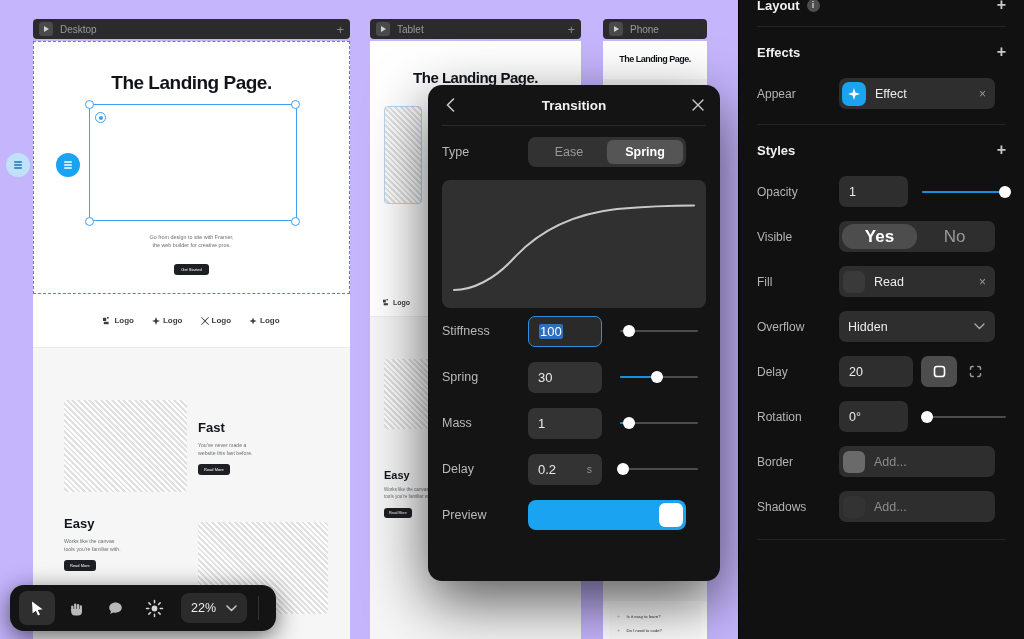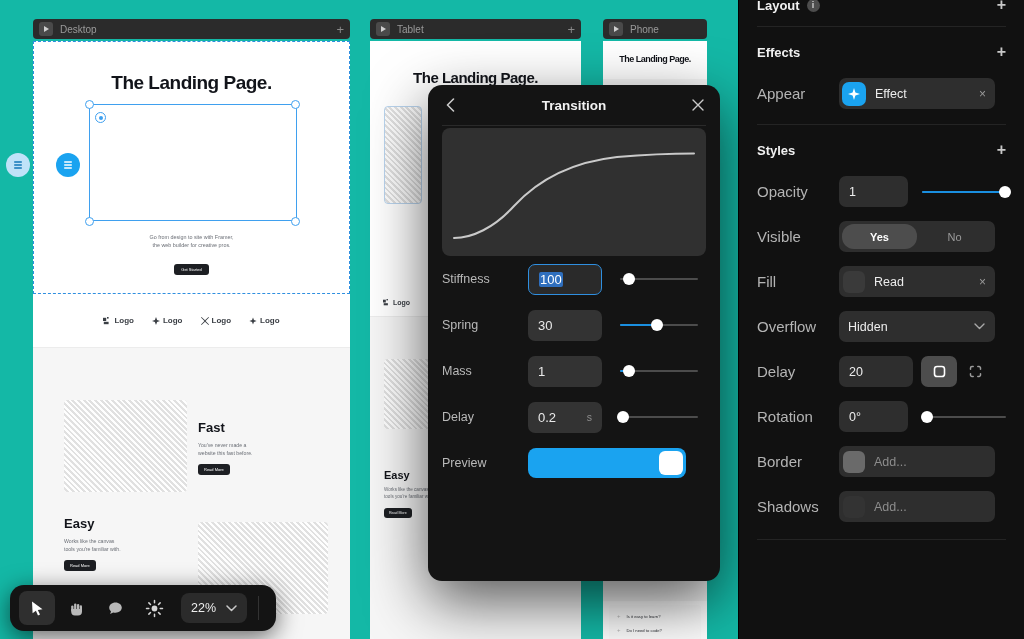--- a/index.html
+++ b/index.html
@@ -7,21 +7,21 @@
     width: 1024px; height: 639px;
     background: #1b1b1b;
     font-family: "Liberation Sans", sans-serif;
     overflow: hidden;
   }
   #root { position: relative; width: 1024px; height: 639px; }
 
   
   .canvas {
     position: absolute; left: 0; top: 0; width: 738px; height: 639px;
-    background: #14b8a6; overflow: hidden;
+    background: #c4b5fd; overflow: hidden;
   }
 
   
   .ab-title {
     position: absolute; display: flex; align-items: center;
     height: 20px; background: #2b2b2b; border-radius: 4px;
     padding: 0 6px; color: #9a9a9a; font-size: 10px;
   }
   .ab-title .play {
     width: 14px; height: 14px; border-radius: 3px; background: #4a4a4a;
@@ -168,42 +168,42 @@
   .sec-head .sp { flex: 1; }
   .sec-head .add { color: #c8c8c8; font-size: 16px; line-height: 1; cursor: pointer; }
   .info-ico {
     width: 13px; height: 13px; border-radius: 50%; background: #4d4d4d;
     color: #cfcfcf; font-size: 9px; display: flex; align-items: center;
     justify-content: center; margin-left: 7px; font-weight: bold;
   }
   .rdiv { height: 1px; background: #242424; margin: 6px 18px; }
 
   .rrow { display: flex; align-items: center; padding: 0 18px; height: 45px; }
-  .rrow .rlbl { width: 82px; font-size: 15px; color: #b4b4b4; flex: none; }
+  .rrow .rlbl { width: 82px; font-size: 12px; color: #b4b4b4; flex: none; }
 
   .ctl {
     height: 31px; background: #2e2e2e; border-radius: 7px;
     display: flex; align-items: center; font-size: 12.5px; color: #ededed;
   }
   .ctl.wide { width: 156px; }
   .ctl.num { width: 74px; padding: 0 10px; }
 
   .swatch { width: 22px; height: 22px; border-radius: 6px; margin-left: 4px; flex: none; }
   .chip-x { margin-left: auto; margin-right: 9px; color: #9a9a9a; font-size: 12px; cursor: pointer; }
   .chip-label { margin-left: 9px; }
   .chip-placeholder { margin-left: 9px; color: #8d8d8d; }
 
   .eff-ico {
     width: 24px; height: 24px; border-radius: 7px; background: #1aa3f0;
     margin-left: 3px; display: flex; align-items: center; justify-content: center; flex: none;
   }
 
   .rseg { display: flex; background: #2e2e2e; border-radius: 7px; padding: 3px; width: 156px; height: 31px; }
   .rseg > div { flex: 1; display: flex; align-items: center; justify-content: center;
-    font-size: 11px; border-radius: 12px; color: #9a9a9a; cursor: pointer; }
+    font-size: 17px; border-radius: 12px; color: #9a9a9a; cursor: pointer; }
   .rseg > div.on { background: #4d4d4d; color: #fff; font-weight: bold; }
 
   .rslider { position: relative; width: 92px; height: 20px; margin-left: 14px; cursor: pointer; }
   .rslider .track { position: absolute; top: 9px; left: 0; right: 0; height: 2px; background: #4c4c4c; border-radius:2px;}
   .rslider .fill { position: absolute; top: 9px; left: 0; height: 2px; background: #1a8fe0; border-radius:2px;}
   .rslider .knob { position: absolute; top: 4px; width: 12px; height: 12px; border-radius:50%; background:#fff; transform: translateX(-50%);}
 
   .radbtns { display: flex; width: 72px; height: 31px; margin-left: 8px; background: transparent; }
   .radbtns > div { width: 36px; height: 31px; display:flex; align-items:center; justify-content:center; border-radius:7px; cursor:pointer;}
   .radbtns > div.on { background: #4d4d4d; }
@@ -409,20 +409,27 @@
       </div>
       <div class="title">Transition</div>
       <div class="pop-close">
         <svg width="12" height="12" viewBox="0 0 12 12">
             <path d="M1 1 L11 11 M11 1 L1 11" stroke="#cacaca" stroke-width="1.4" stroke-linecap="round"></path>
           </svg>
       </div>
     </div>
     <div class="pop-div"></div>
 
+    <div class="row" style="height:52px;">
+      <div class="lbl">Type</div>
+      <div class="seg">
+        <div>Ease</div>
+        <div class="on">Spring</div>
+      </div>
+    </div>
 
     <div class="curvebox">
       <svg width="264" height="128" viewBox="0 0 264 128">
         <path d="M12 110 C 30 110, 52 100, 72 78 C 96 52, 130 34, 175 29 C 210 26, 235 25.5, 252 25.5" stroke="#c9c9c9" stroke-width="2" fill="none" stroke-linecap="round"></path>
       </svg>
     </div>
 
     <div class="row">
       <div class="lbl">Stiffness</div>
       <div class="numfield focus">

